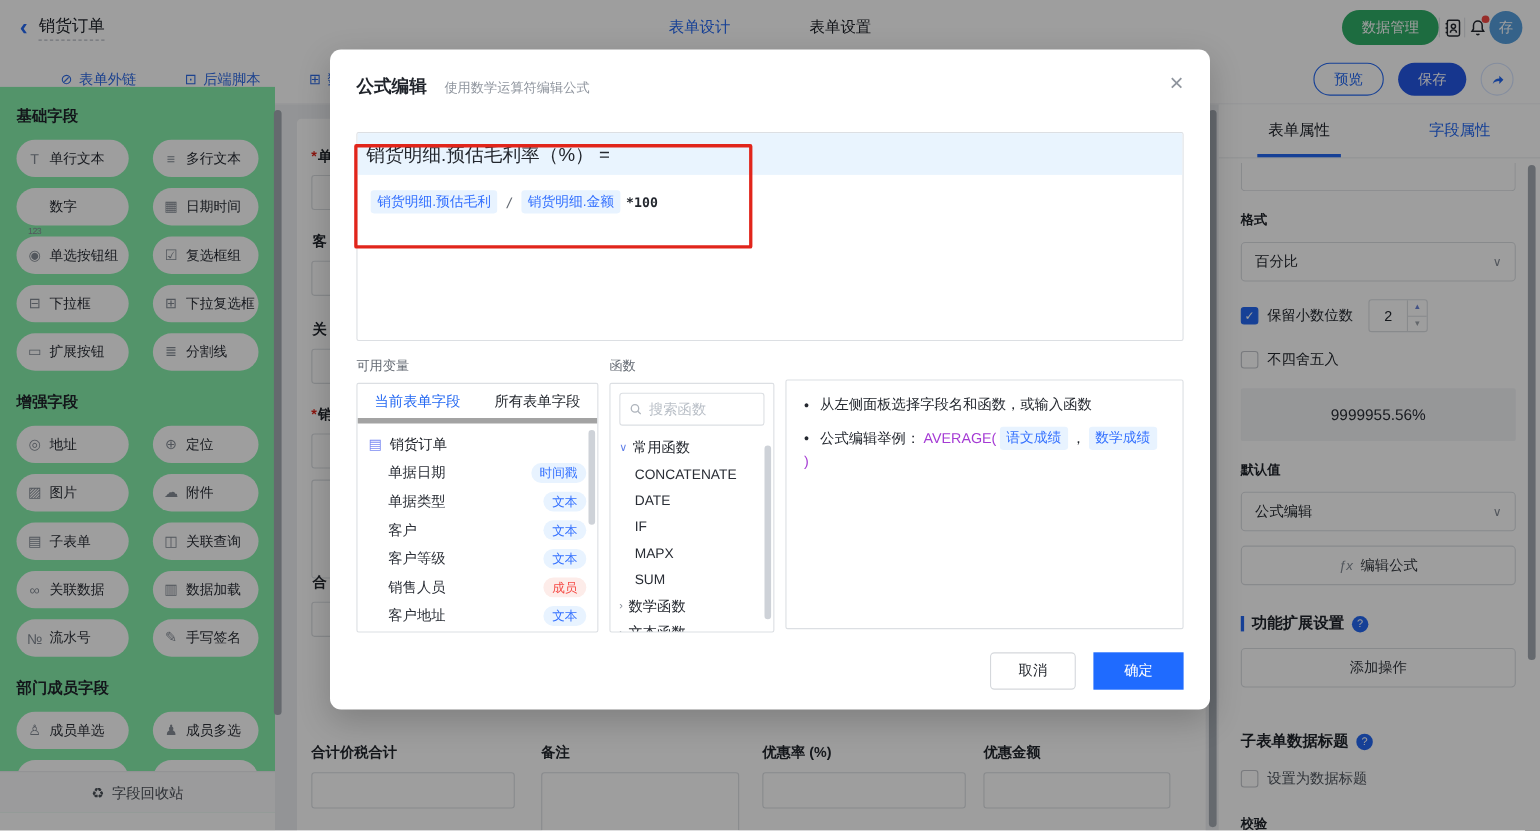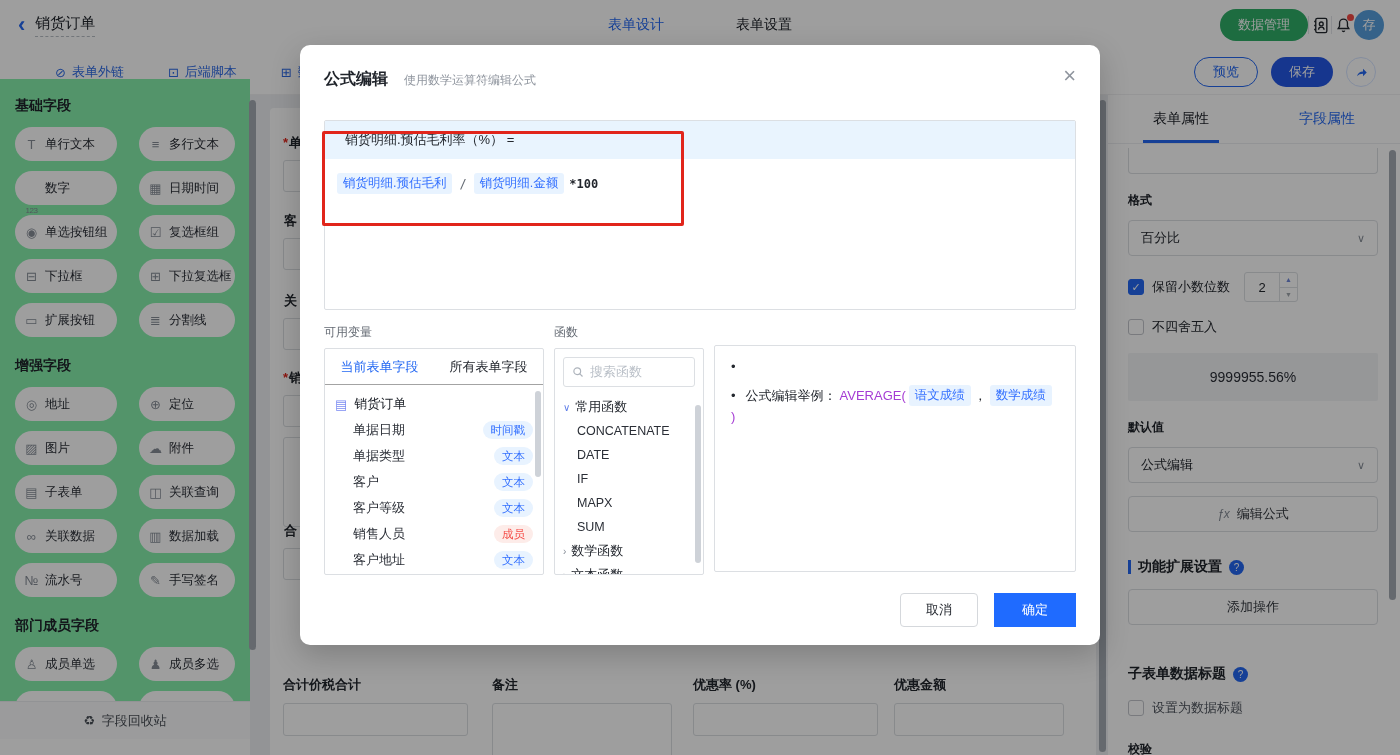--- a/index.html
+++ b/index.html
@@ -88,33 +88,33 @@
   .gap-lg { margin-top:40px; }
 
   
   .overlay { position:absolute; left:0; top:0; width:1400px; height:755px; background:rgba(0,0,0,0.38); z-index:10; }
   .modal { position:absolute; left:300px; top:45px; width:800px; height:600px; background:#fff; border-radius:10px; box-shadow:0 10px 30px rgba(0,0,0,0.2); z-index:20; }
   .m-header { display:flex; align-items:baseline; gap:16px; padding:24px 24px 0; }
   .m-title { font-size:16px; font-weight:bold; color:#20242b; }
   .m-sub { font-size:12px; color:#8f959e; }
   .m-close { position:absolute; right:24px; top:20px; font-size:22px; color:#8f959e; cursor:pointer; line-height:1; }
   .formula-box { margin:30px 24px 0; width:752px; height:190px; border:1px solid #dcdfe3; border-radius:2px; overflow:hidden; }
-  .fx-head { height:38px; background:#e9f4fe; display:flex; align-items:center; padding:0 20px; font-size:13px; color:#23272e; }
+  .fx-head { height:38px; background:#e9f4fe; display:flex; align-items:center; padding:0 8px; font-size:17px; color:#23272e; }
   .fx-body { padding:14px 12px; display:flex; align-items:center; flex-wrap:wrap; gap:5px; font-size:12.5px; }
   .chip { background:#e8f3ff; color:#3370ff; padding:2px 6px; border-radius:3px; font-size:12.5px; }
   .op { color:#646a73; font-family:"DejaVu Sans Mono",monospace; font-size:12px; padding:0 2px; }
   .tail { color:#23272e; font-family:"DejaVu Sans Mono",monospace; font-size:12px;font-weight:bold; }
   .annotation { position:absolute; left:22px; top:86px; width:362px; height:95px; border:3px solid #e1251b; border-radius:2px; pointer-events:none; z-index:5; }
   .m-cols { display:flex; margin:14px 24px 0; }
   .m-col-label { font-size:12px; color:#646a73; margin-bottom:7px; }
   .panel { border:1px solid #dcdfe3; border-radius:2px; height:227px; position:relative; overflow:hidden; background:#fff; }
   .col-vars { width:220px; }
   .col-fns { width:150px; margin-left:10px; }
   .col-help { flex:1; margin-left:10px; }
-  .var-tabs { height:36px; display:flex; border-bottom:1px solid #a3a3a3; }
+  .var-tabs { height:36px; display:flex; border-bottom:5px solid #a3a3a3; }
   .var-tab { flex:1; display:flex; align-items:center; justify-content:center; font-size:13px; color:#23272e; cursor:pointer; }
   .var-tab.active { color:#2468f2; }
   .tree { padding-top:6px; }
   .tree-form { display:flex; align-items:center; gap:7px; height:26px; padding:0 10px; font-size:13px; cursor:pointer; }
   .tree-form .f-ic { color:#7b8bf2; font-size:13px; }
   .tree-row { display:flex; align-items:center; height:26px; padding-left:28px; padding-right:10px; font-size:13px; color:#2a2e36; cursor:pointer; }
   .badge { margin-left:auto; padding:1.5px 8px; border-radius:9px; font-size:11.5px; background:#e8f3ff; color:#3370ff; }
   .badge.member { background:#fdece9; color:#f54a45; }
   .in-thumb { position:absolute; right:2px; width:6px; border-radius:3px; background:#ced2d8; }
   .fn-search { margin:8px; height:30px; border:1px solid #dcdfe3; border-radius:3px; display:flex; align-items:center; gap:6px; padding:0 8px; cursor:text; }
@@ -469,20 +469,21 @@
               <span>文本函数</span>
             </div>
           <div class="in-thumb" style="top:56px; height:158px;"></div>
         </div>
       </div>
       <div class="col-help">
         <div class="m-col-label">&nbsp;</div>
         <div class="panel help-box">
           <div class="help-line">
             <span class="bullet">•</span>
+            <span>从左侧面板选择字段名和函数，或输入函数</span>
           </div>
           <div class="help-line">
             <span class="bullet">•</span>
             <span>公式编辑举例：</span>
             <span class="purple">AVERAGE(</span>
             <span class="chip">语文成绩</span>
             <span>，</span>
             <span class="chip">数学成绩</span>
             <span class="purple">)</span>
           </div>

